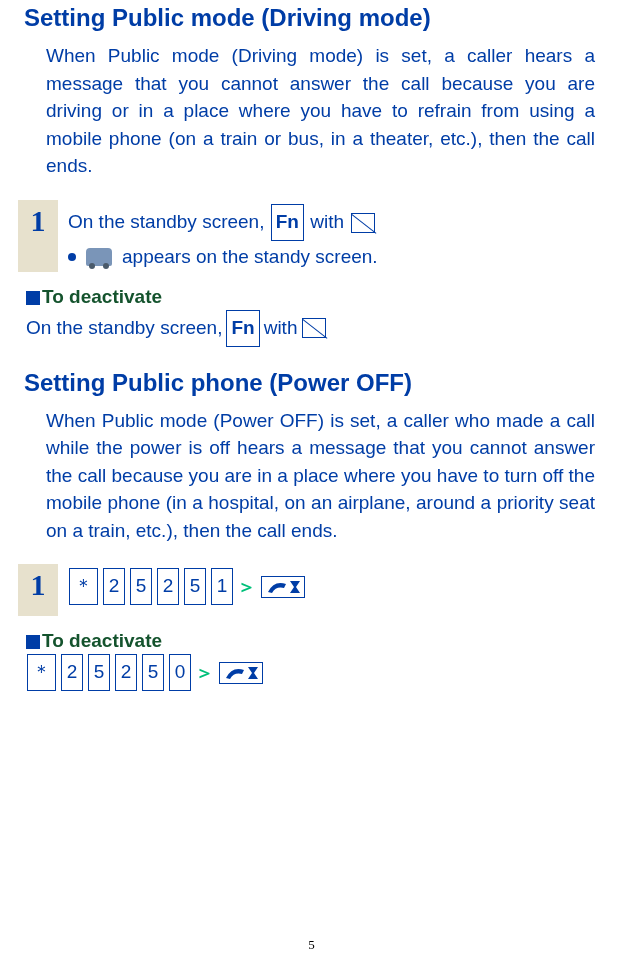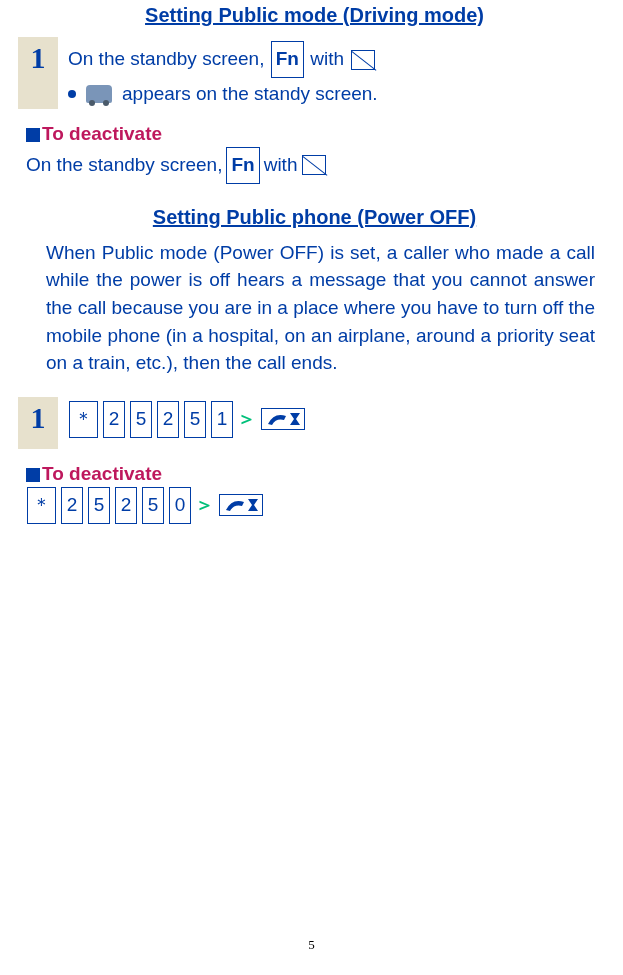--- a/index.html
+++ b/index.html
@@ -10,24 +10,22 @@
     width: 623px;
     height: 975px;
     position: relative;
   }
   .page {
     padding: 0 18px;
   }
   .section-title {
     color: #003da6;
     font-weight: bold;
-    text-decoration: underline;
-    font-size: 20px;
+    font-size: 24px;
     margin: 4px 0 10px 6px;
-    text-align: center;
   }
   .paragraph {
     color: #003da6;
     font-size: 19px;
     line-height: 1.45;
     text-align: justify;
     margin: 0 10px 20px 28px;
   }
   .step-row {
     display: flex;
@@ -91,21 +89,21 @@
     width:26px; height:18px; background:#7a95b8; border-radius:4px 4px 2px 2px;
     position:relative; flex-shrink:0;
   }
   .car-icon::before, .car-icon::after {
     content:""; position:absolute; bottom:-3px; width:6px; height:6px;
     background:#4a5a6a; border-radius:50%;
   }
   .car-icon::before { left:3px; }
   .car-icon::after { right:3px; }
   .sub-heading {
-    color:#be185d; font-size:19px; font-weight:bold; margin:8px 0 2px 8px;
+    color:#14532d; font-size:19px; font-weight:bold; margin:8px 0 2px 8px;
   }
   .sub-heading .sq { display:inline-block; width:14px; height:14px; background:#003da6; margin-right:2px; vertical-align:middle; }
   .sub-line {
     color:#003da6; font-size:19px; margin:0 0 22px 8px; line-height:1.5;
     display:flex; align-items:center; flex-wrap:wrap; gap:3px;
   }
   .gt { color:#00c07a; font-weight:bold; }
   .call-icon {
     display:inline-block;
     width:42px; height:20px;
@@ -124,20 +122,21 @@
     font-family:"Times New Roman", serif;
   }
 </style>
 </head>
 <body>
 
 <div class="page">
 
   <div class="section-title"> Setting Public mode (Driving mode)</div>
 
+  <div class="paragraph">When Public mode (Driving mode) is set, a caller hears a message that you cannot answer the call because you are driving or in a place where you have to refrain from using a mobile phone (on a train or bus, in a theater, etc.), then the call ends.</div>
 
   <div class="step-row">
     <div class="step-badge">1</div>
     <div class="step-content">
       <div>
         <span>On the standby screen, </span><span class="fn-box">Fn</span><span> with </span><span class="icon-box diag"></span>
       </div>
       <div class="bullet-row">
         <span class="bullet-dot"></span>
         <span class="car-icon"></span>

